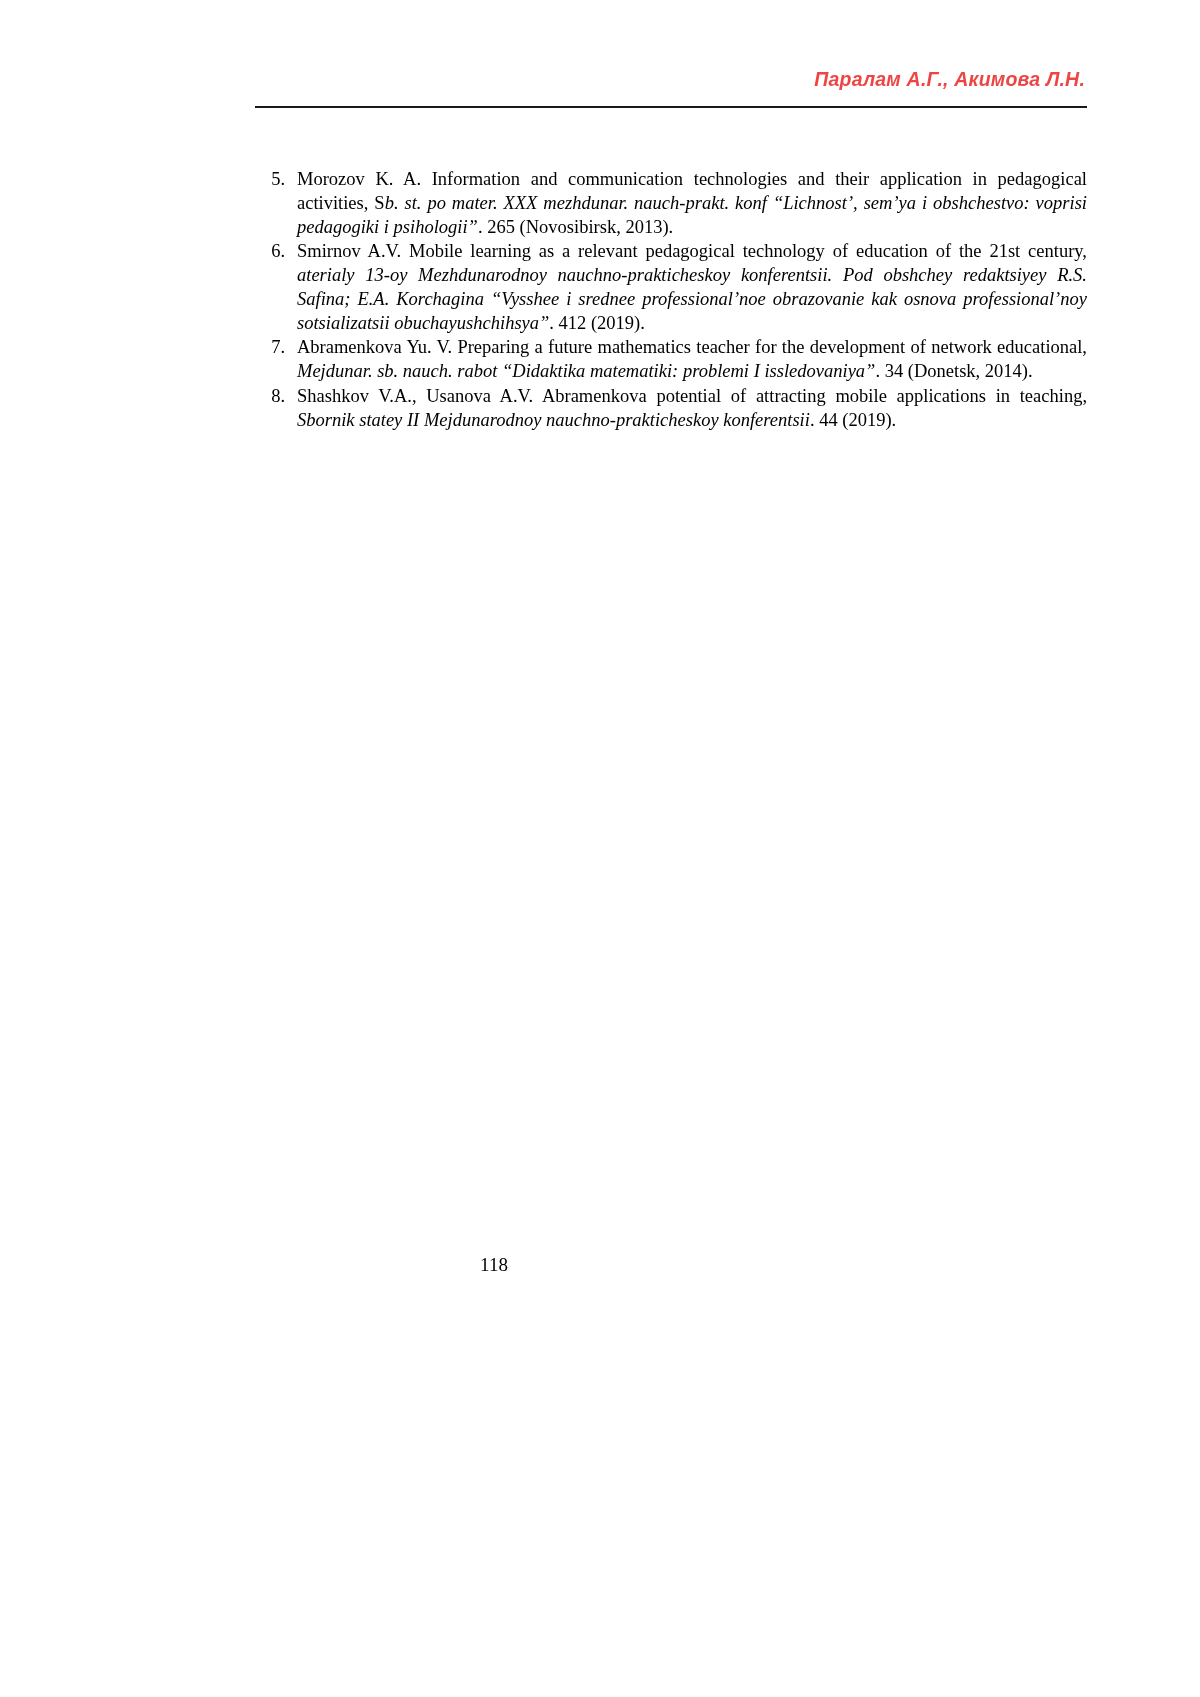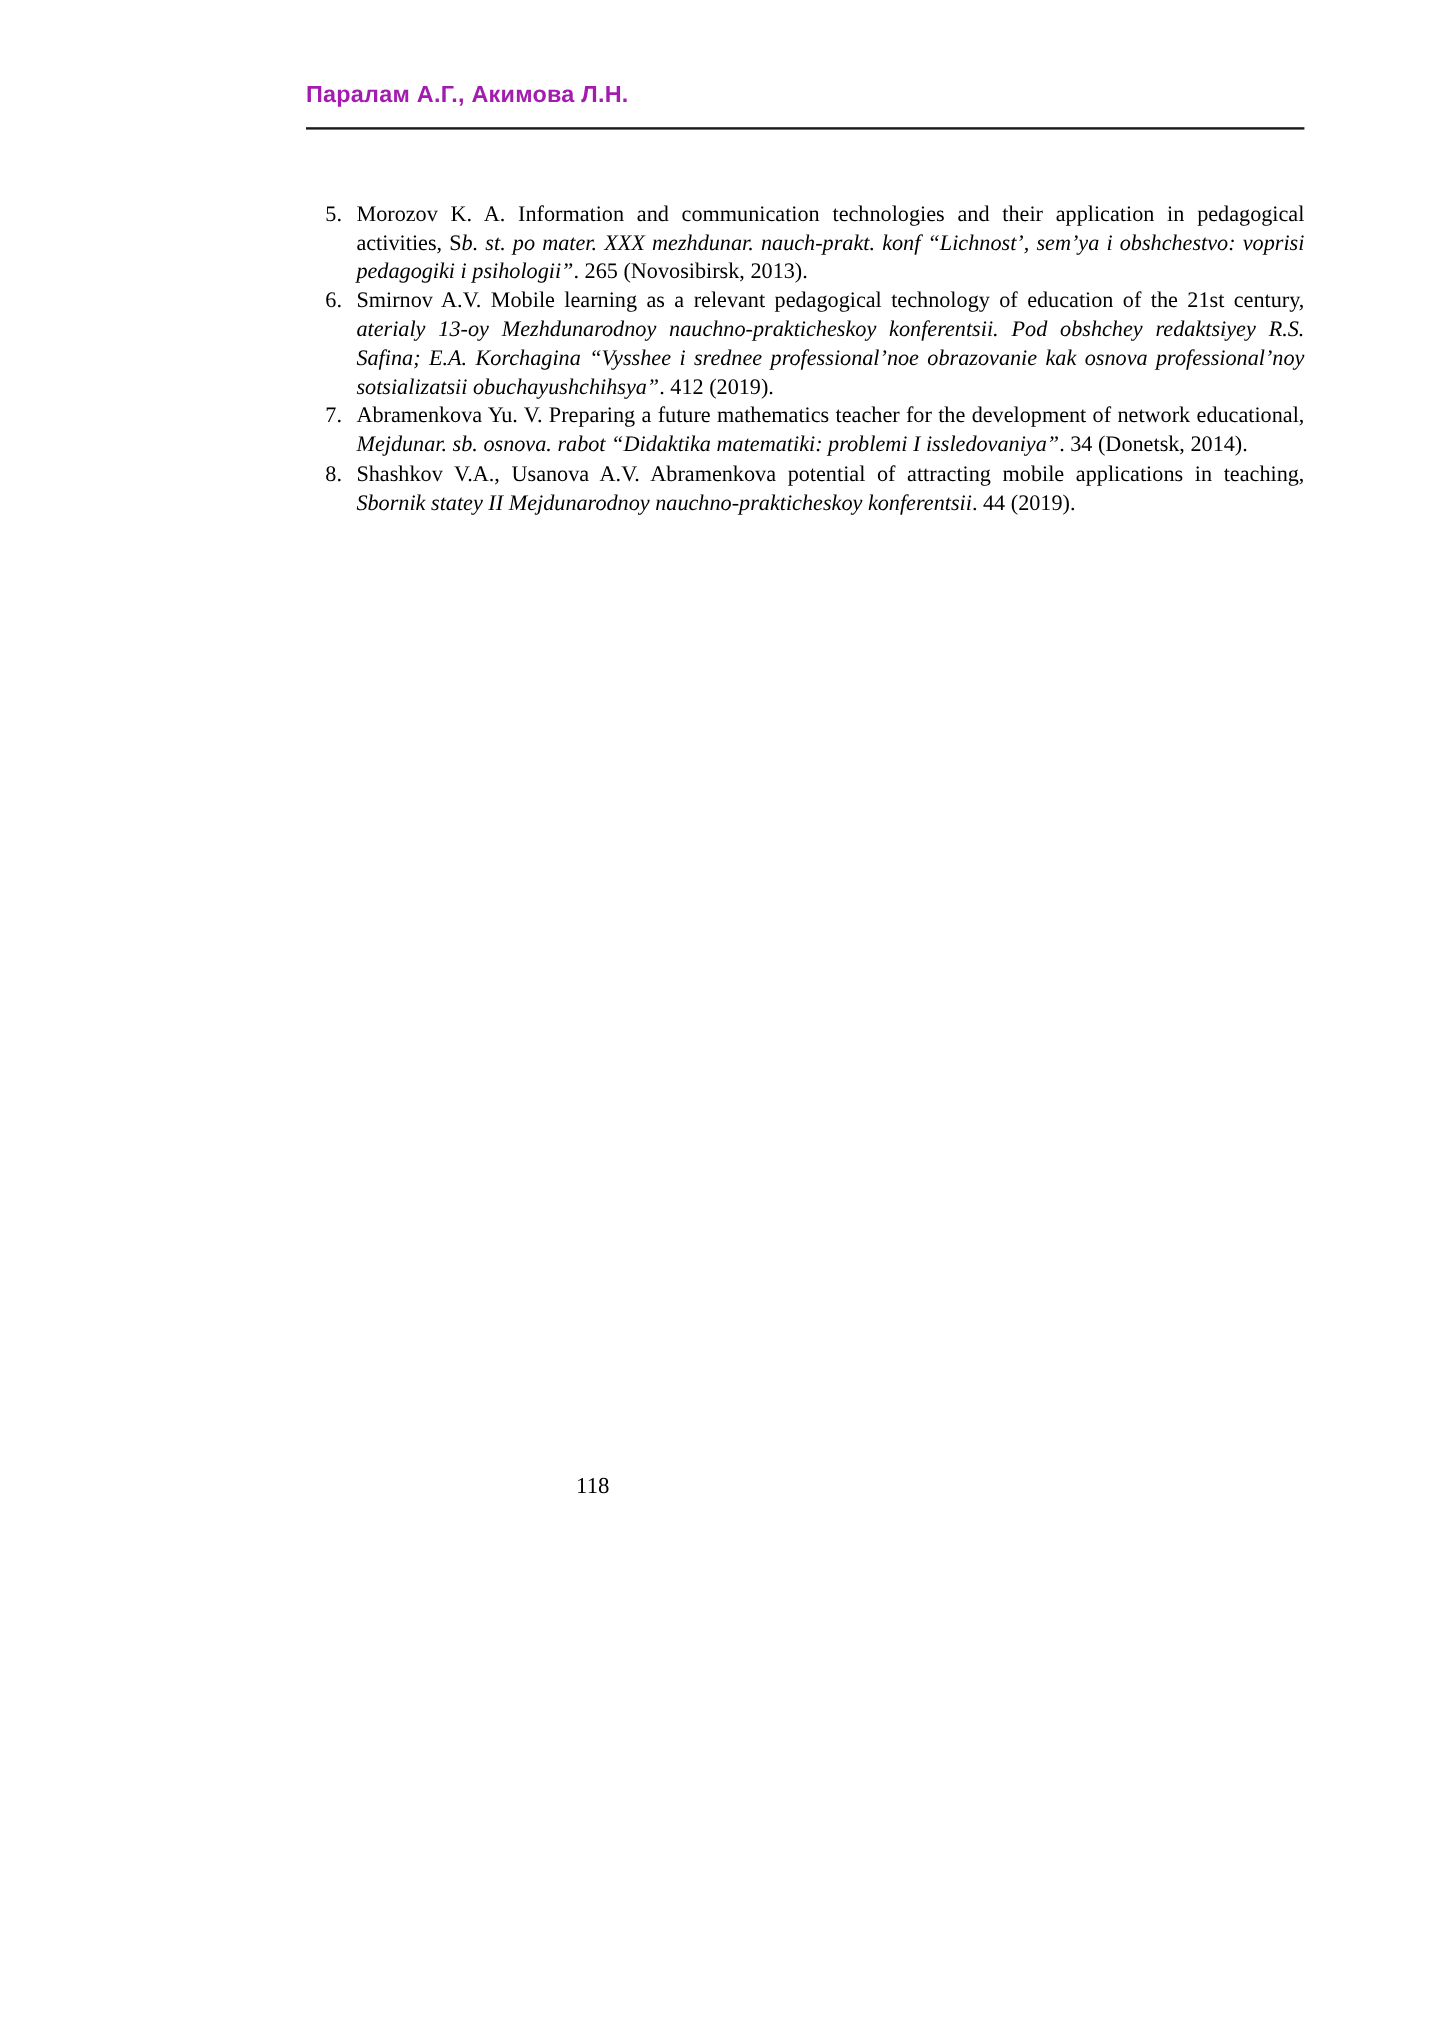--- a/index.html
+++ b/index.html
@@ -19,26 +19,27 @@
     top: 0; left: 0;
     width: 1200px;
     height: 1697px;
     background: #ffffff;
   }
   .header {
     position: absolute;
     top: 68px;
     left: 255px;
     width: 830px;
-    text-align: left;
+    text-align: right;
     font-family: "Liberation Sans", sans-serif;
     font-weight: bold;
+    font-style: italic;
     font-size: 19.5px;
     letter-spacing: 0.2px;
-    color: #a21caf;
+    color: #ef4444;
   }
   .header-rule {
     position: absolute;
     top: 106px;
     left: 255px;
     width: 832px;
     height: 2px;
     background: #1a1a1a;
   }
   .refs {
@@ -66,21 +67,21 @@
     text-align: justify;
     text-justify: inter-word;
     hyphens: none;
   }
   .ref-text i {
     font-style: italic;
     margin-top: 43px;
   }
   .page-number {
     position: absolute;
-    top: 1228px;
+    top: 1254px;
     left: 0;
     width: 988px;
     text-align: center;
     font-size: 19px;
   }
 </style>
 </head>
 <body>
 
 <div class="page">
@@ -93,21 +94,21 @@
       <div class="ref-item">
         <div class="ref-num">5.</div>
         <div class="ref-text"><span>Morozov K. A. Information and communication technologies and their application in pedagogical activities, S</span><i>b. st. po mater. XXX mezhdunar. nauch-prakt. konf “Lichnost’, sem’ya i obshchestvo: voprisi pedagogiki i psihologii”</i><span>. 265 (Novosibirsk, 2013).</span></div>
       </div>
       <div class="ref-item">
         <div class="ref-num">6.</div>
         <div class="ref-text"><span>Smirnov A.V. Mobile learning as a relevant pedagogical technology of education of the 21st century, </span><i>aterialy 13-oy Mezhdunarodnoy nauchno-prakticheskoy konferentsii. Pod obshchey redaktsiyey R.S. Safina; E.A. Korchagina “Vysshee i srednee professional’noe obrazovanie kak osnova professional’noy sotsializatsii obuchayushchihsya”</i><span>. 412 (2019).</span></div>
       </div>
       <div class="ref-item">
         <div class="ref-num">7.</div>
-        <div class="ref-text"><span>Abramenkova Yu. V. Preparing a future mathematics teacher for the development of network educational, </span><i>Mejdunar. sb. osnova. rabot “Didaktika matematiki: problemi I issledovaniya”</i><span>. 34 (Donetsk, 2014).</span></div>
+        <div class="ref-text"><span>Abramenkova Yu. V. Preparing a future mathematics teacher for the development of network educational, </span><i>Mejdunar. sb. nauch. rabot “Didaktika matematiki: problemi I issledovaniya”</i><span>. 34 (Donetsk, 2014).</span></div>
       </div>
       <div class="ref-item">
         <div class="ref-num">8.</div>
         <div class="ref-text"><span>Shashkov V.A., Usanova A.V. Abramenkova potential of attracting mobile applications in teaching, </span><i>Sbornik statey II Mejdunarodnoy nauchno-prakticheskoy konferentsii</i><span>. 44 (2019).</span></div>
       </div>
     </div>
 
   <div class="page-number">118</div>
 
 </div>

